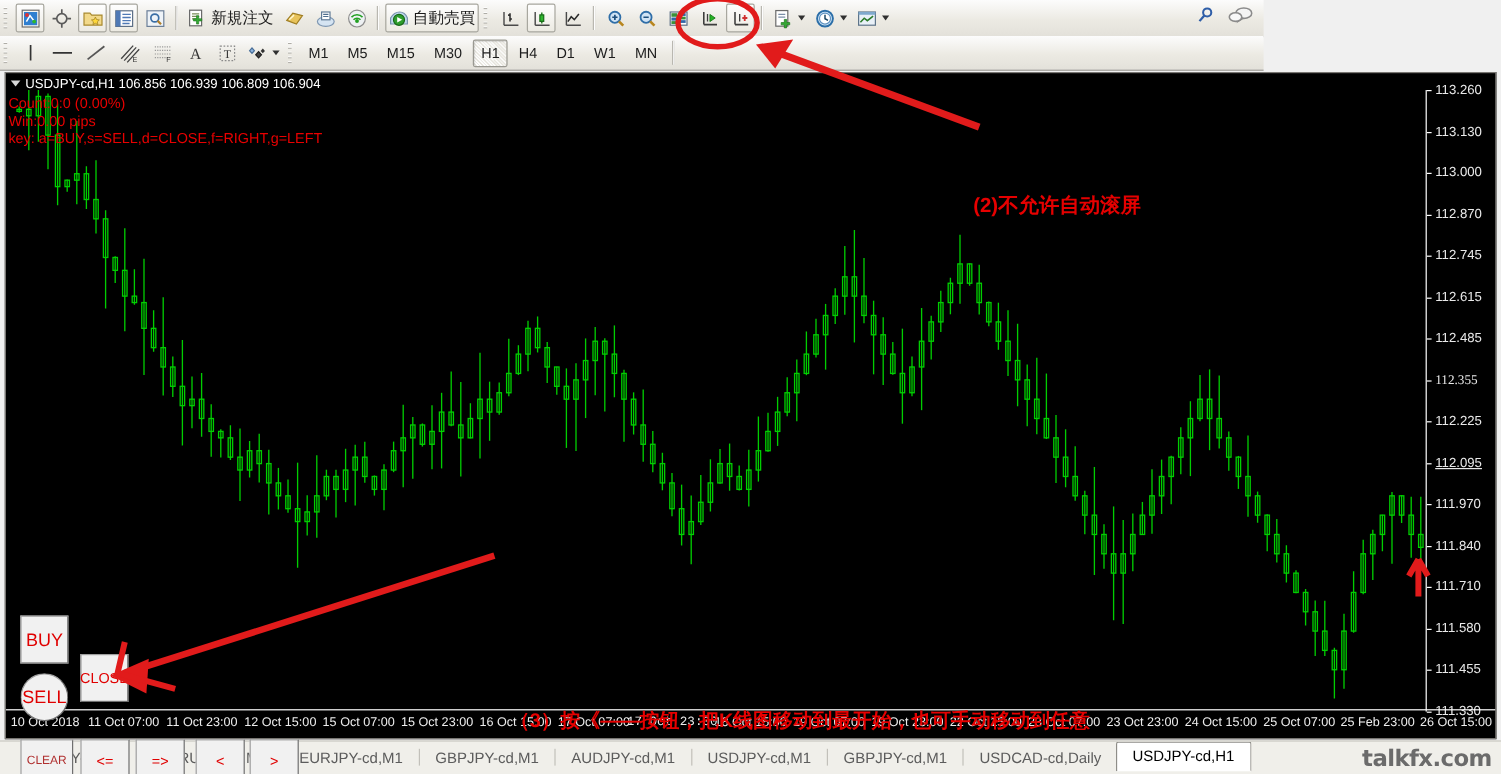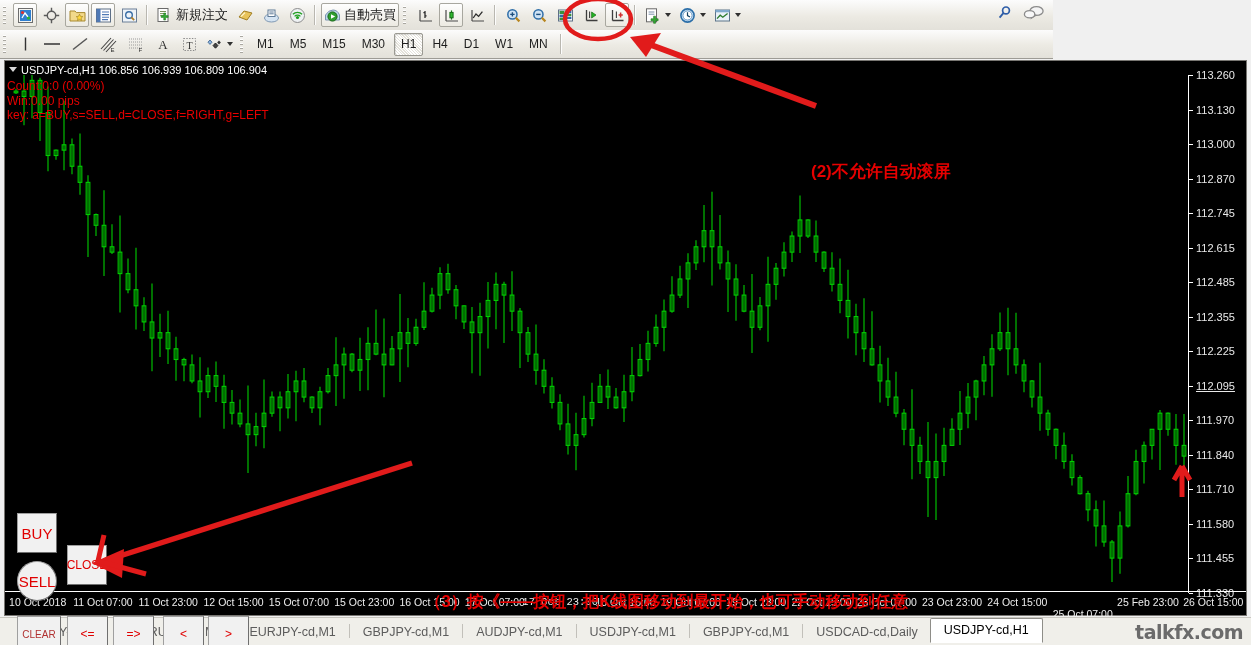--- a/index.html
+++ b/index.html
@@ -711,21 +711,21 @@
         <div class="pl" style="top: 13.3333%;">113.000</div>
         <div class="ptick" style="top: 20%;"></div>
         <div class="pl" style="top: 20%;">112.870</div>
         <div class="ptick" style="top: 26.6667%;"></div>
         <div class="pl" style="top: 26.6667%;">112.745</div>
         <div class="ptick" style="top: 33.3333%;"></div>
         <div class="pl" style="top: 33.3333%;">112.615</div>
         <div class="ptick" style="top: 40%;"></div>
         <div class="pl" style="top: 40%;">112.485</div>
         <div class="ptick" style="top: 46.6667%;"></div>
-        <div class="pl" style="top: 46.6667%;">112.355</div>
+        <div class="pl" style="top: 46.6667%; font-family: Liberation Serif, serif;">112.355</div>
         <div class="ptick" style="top: 53.3333%;"></div>
         <div class="pl" style="top: 53.3333%;">112.225</div>
         <div class="ptick" style="top: 60%;"></div>
         <div class="pl" style="top: 60%; text-decoration: underline;">112.095</div>
         <div class="ptick" style="top: 66.6667%;"></div>
         <div class="pl" style="top: 66.6667%;">111.970</div>
         <div class="ptick" style="top: 73.3333%;"></div>
         <div class="pl" style="top: 73.3333%;">111.840</div>
         <div class="ptick" style="top: 80%;"></div>
         <div class="pl" style="top: 80%;">111.710</div>
@@ -746,21 +746,21 @@
         <div class="tl" style="left: 34.2105%;">16 Oct 15:00</div>
         <div class="tl" style="left: 39.4737%;">17 Oct 07:00</div>
         <div class="tl" style="left: 44.7368%; font-family: Liberation Mono, monospace;">17 Oct 23:00</div>
         <div class="tl" style="left: 50%;">18 Oct 15:00</div>
         <div class="tl" style="left: 55.2632%;">19 Oct 07:00</div>
         <div class="tl" style="left: 60.5263%;">19 Oct 23:00</div>
         <div class="tl" style="left: 65.7895%;">22 Oct 15:00</div>
         <div class="tl" style="left: 71.0526%;">23 Oct 07:00</div>
         <div class="tl" style="left: 76.3158%;">23 Oct 23:00</div>
         <div class="tl" style="left: 81.5789%;">24 Oct 15:00</div>
-        <div class="tl" style="left: 86.8421%; margin-top: 12px;">25 Oct 07:00</div>
+        <div class="tl" style="left: 86.8421%;">25 Oct 07:00</div>
         <div class="tl" style="left: 92.1053%;">25 Feb 23:00</div>
         <div class="tl" style="left: 97.3684%;">26 Oct 15:00</div>
       </div>
 
     <div id="chart-buttons">
         <div class="cbtn " style="left: 12px; top: 452px; width: 40px; height: 40px; font-size: 15px;">BUY</div>
         <div class="cbtn " style="left: 12px; top: 500px; width: 40px; height: 40px; font-size: 15px; border-radius: 20px;">SELL</div>
         <div class="cbtn small" style="left: 62px; top: 484px; width: 40px; height: 40px;">CLOSE</div>
         <div class="cbtn tiny" style="left: 12px; top: 555px; width: 44px; height: 36px;">CLEAR</div>
         <div class="cbtn small" style="left: 62px; top: 555px; width: 41px; height: 36px;">&lt;=</div>

